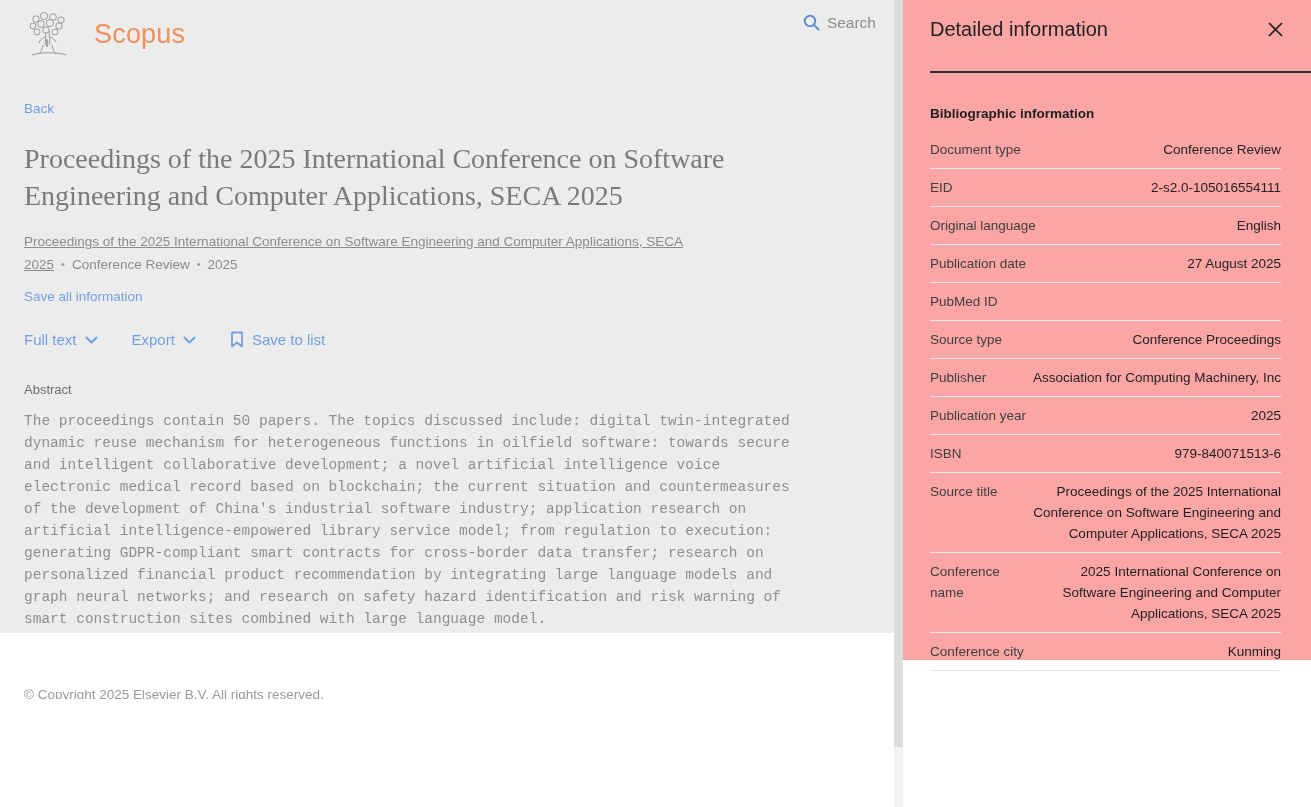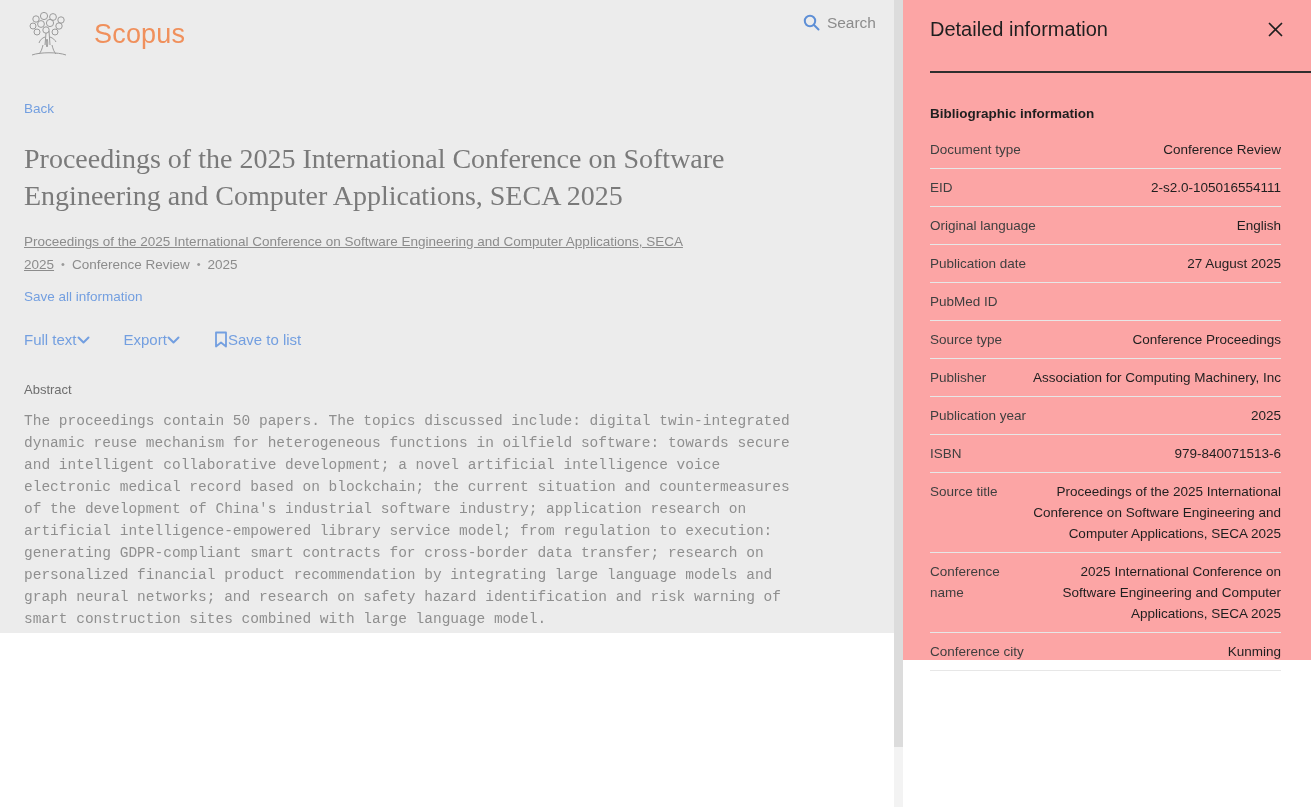--- a/index.html
+++ b/index.html
@@ -24,21 +24,21 @@
   .doc-title{
     margin-top:23px;max-width:800px;
     font-family:"Liberation Serif", serif;
     font-size:28px;line-height:37px;color:var(--title_gray,#7a7a7a);font-weight:400;
   }
   .src-line{margin-top:17px;max-width:692px;font-size:13.5px;line-height:22px;color:#8c8c8c;}
   .src-link{color:#8c8c8c;text-decoration:underline;cursor:pointer;}
   .dot{color:#9a9a9a;margin:0 7px;font-size:11px;vertical-align:1px;}
   .show-all{margin-top:13px;font-size:13.5px;color:var(--link_blue,#739fe0);cursor:pointer;display:inline-block;}
   .actions{margin-top:26px;display:flex;align-items:center;gap:34px;}
-  .action{display:flex;align-items:center;gap:0;font-size:15px;color:var(--link_blue,#739fe0);cursor:pointer;}
+  .action{display:flex;align-items:center;gap:8px;font-size:15px;color:var(--link_blue,#739fe0);cursor:pointer;}
   .tabs{margin-top:39px;display:flex;gap:29px;border-bottom:1px solid var(--divider,#cfcfcf);width:862px;}
   .tab{font-size:14.5px;color:var(--tab_gray,#757575);padding:0 1px 12px 1px;cursor:pointer;
        border-bottom:3px solid transparent;margin-bottom:-2px;}
   .tab.active{color:#5f5f5f;border-bottom-color:var(--active_tab_underline,#8f8f8f);}
   .abs-head{margin-top:34px;font-size:13px;color:#6e6e6e;}
   .abs-body{
     margin-top:13px;max-width:788px;
     font-family:Liberation Mono, monospace;
     font-size:14.5px;line-height:22px;color:var(--text_gray,#8f8f8f);
   }
@@ -146,20 +146,21 @@
             </svg>
         </span>
         <span>Save to list</span>
       </div>
     </div>
 
 
     <div class="abs-head">Abstract</div>
     <p class="abs-body" style="margin:13px 0 0 0;">The proceedings contain 50 papers. The topics discussed include: digital twin-integrated dynamic reuse mechanism for heterogeneous functions in oilfield software: towards secure and intelligent collaborative development; a novel artificial intelligence voice electronic medical record based on blockchain; the current situation and countermeasures of the development of China's industrial software industry; application research on artificial intelligence-empowered library service model; from regulation to execution: generating GDPR-compliant smart contracts for cross-border data transfer; research on personalized financial product recommendation by integrating large language models and graph neural networks; and research on safety hazard identification and risk warning of smart construction sites combined with large language model.</p>
 
+    <div class="copyright">© Copyright 2025 Elsevier B.V. All rights reserved.</div>
   </div>
 </div>
 
 <div class="scrollbar">
   <div class="scroll-thumb"></div>
 </div>
 
 <aside class="panel">
   <div class="panel-head">
     <span class="panel-title">Detailed information</span>

